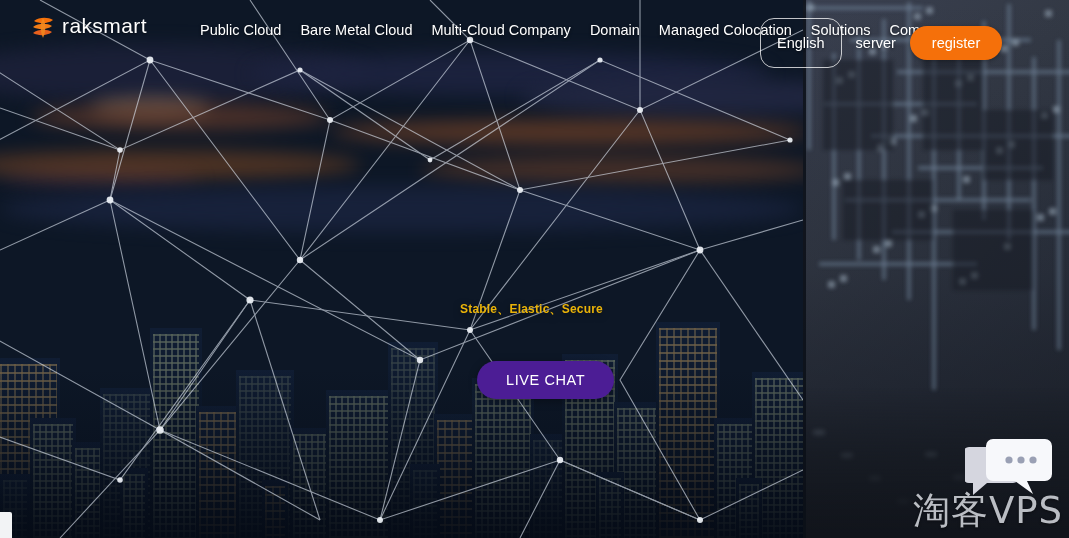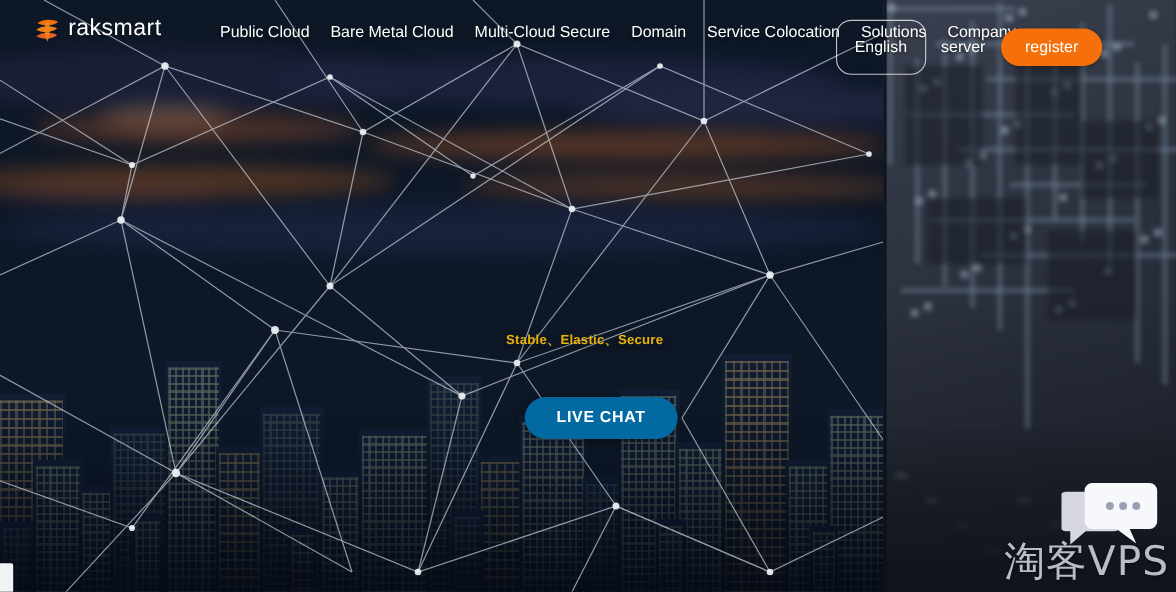--- a/index.html
+++ b/index.html
@@ -175,23 +175,23 @@
     text-shadow: 0 2px 8px rgba(0,0,0,.45);
   }
   .hero-sub {
     position: absolute; left: 0; top: 301px; width: 1063px;
     text-align: center; color: #eab308;
     font-size: 12px; font-weight: 700; letter-spacing: .2px;
     text-shadow: 0 2px 7px rgba(0,0,0,.5);
   }
   .btn-live-chat {
     position: absolute; left: 477px; top: 361px;
-    background: #0369a1; color: #ffffff;
+    background: #4c1d95; color: #ffffff;
     border: none; border-radius: 20px;
-    padding: 11px 29px; font-size: 14.5px; font-weight: 700; letter-spacing: .6px;
+    padding: 11px 29px; font-size: 14.5px; font-weight: 400; letter-spacing: .6px;
     cursor: pointer; pointer-events: auto; font-family: inherit;
     box-shadow: 0 2px 8px rgba(0,0,0,.35);
   }
 
   
   .chat-widget {
     position: absolute; left: 965px; top: 437px;
     width: 88px; height: 66px; z-index: 45; cursor: pointer;
   }
 
@@ -394,23 +394,23 @@
               <path d="M13,4 C16,8 16,18 13,24 C10,18 10,8 13,4 Z" fill="#f08a1e" opacity=".85"></path>
             </g>
           </svg>
         </span>
         <span class="logo-text">raksmart</span>
       </div>
 
       <div class="nav-menu">
         <span class="nav-link">Public Cloud</span>
         <span class="nav-link">Bare Metal Cloud</span>
-        <span class="nav-link">Multi-Cloud Secure</span>
+        <span class="nav-link">Multi-Cloud Company</span>
         <span class="nav-link">Domain</span>
-        <span class="nav-link">Service Colocation</span>
+        <span class="nav-link">Managed Colocation</span>
         <span class="nav-link">Solutions</span>
         <span class="nav-link">Company</span>
       </div>
 
       <div class="nav-util">
         <span class="lang-pill">English</span>
         <span class="util-link">server</span>
         <button class="btn-register">register</button>
       </div>
 

